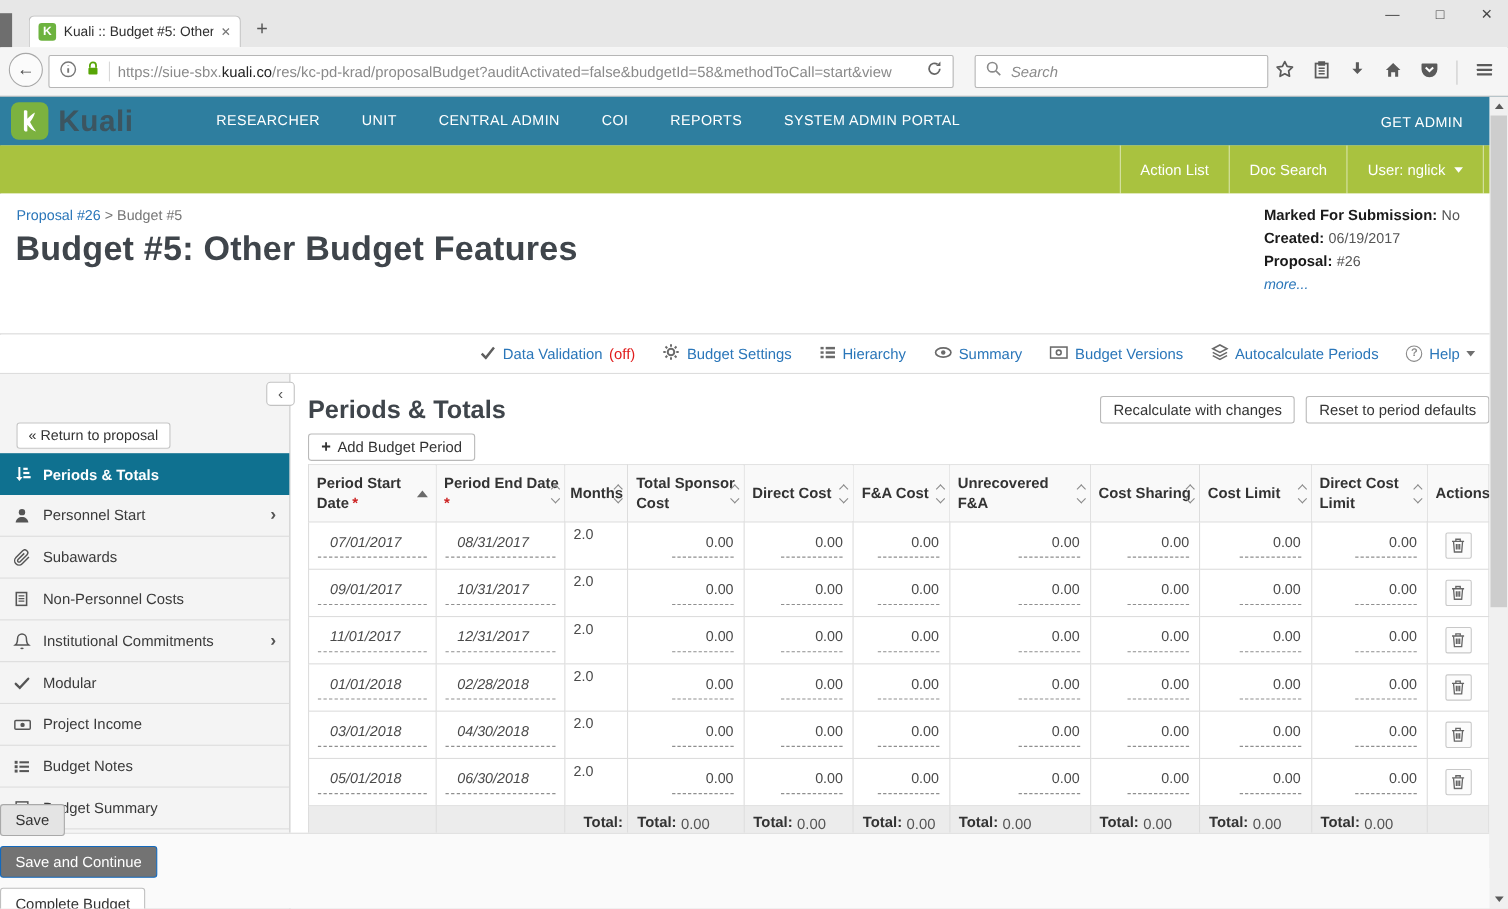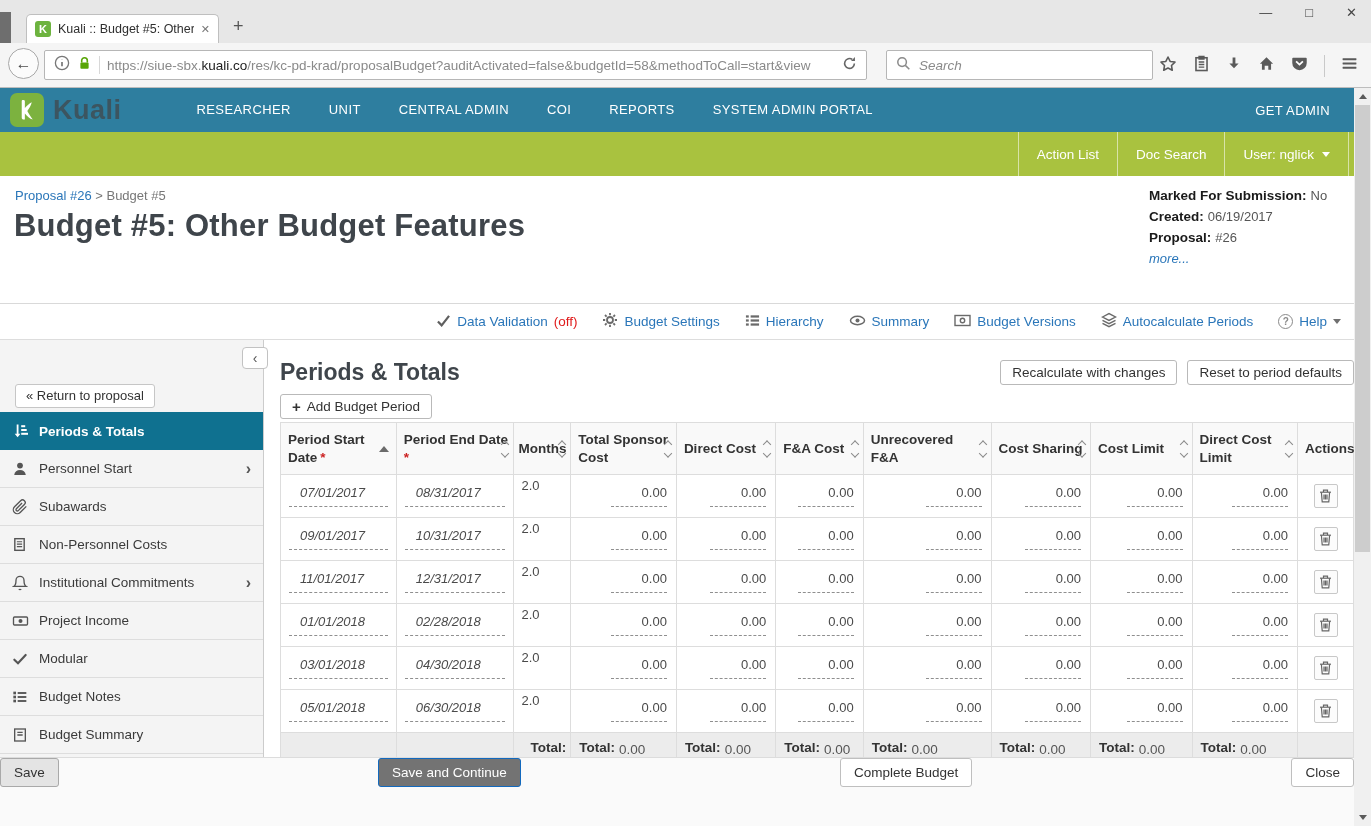--- a/index.html
+++ b/index.html
@@ -128,22 +128,22 @@
 
   tr.totals td { background:#ececec; height:56px; vertical-align:top; padding-top:7px; color:#555; }
   .t-label { font-weight:bold; color:#333; }
   .t-val { position:relative; top:2px; margin-left:4px; }
   .t-months { text-align:right; padding-right:4px; }
   .t-months .t-val { display:block; text-align:left; padding-left:6px; margin-top:5px; }
   .t-cell { padding-left:8px; white-space:nowrap; }
 
   
   .footer { position:absolute; left:0; bottom:0; width:1354px; height:69px; background:#fafafa;
-            border-top:1px solid #dcdcdc; display:flex; justify-content:space-between; align-items:flex-start;
-            padding-top:0; gap:9px; z-index:5; }
+            border-top:1px solid #dcdcdc; display:flex; justify-content:center; align-items:flex-start;
+            padding-top:20px; gap:9px; z-index:5;flex-direction:column; }
   .footer button { font-size:13.5px; padding:6px 13px; border-radius:3px; font-family:inherit; }
   .btn-save { background:#e4e4e4; border:1px solid #a9a9a9; color:#333; }
   .btn-primary { background:#737373; border:1px solid #1269be; color:#fff; }
   .btn-white { background:#fff; border:1px solid #bfbfbf; color:#333; }
 
   
   .scrollbar { position:absolute; right:0; top:88px; width:17px; height:738px; background:#f0f0f0; z-index:6; }
   .sb-btn { position:absolute; left:0; width:17px; height:17px; display:flex; align-items:center; justify-content:center; }
   .sb-btn.up { top:0; } .sb-btn.down { bottom:0; }
   .sb-tri-up { width:0; height:0; border-left:4px solid transparent; border-right:4px solid transparent; border-bottom:5px solid #5a5a5a; }
@@ -398,34 +398,34 @@
                 <path d="M18 8a6 6 0 0 0-12 0c0 7-3 9-3 9h18s-3-2-3-9z"></path>
                 <path d="M13.7 21a2 2 0 0 1-3.4 0"></path>
               </g>
             </svg>
           </span>
         <span>Institutional Commitments</span>
         <span class="mi-chevron">›</span>
       </div>
       <div class="menu-item">
         <span class="mi-icon">
+            <svg width="16" height="16" viewBox="0 0 24 24">
+              <path d="M3.5 13l5.5 5.5L20.5 6" fill="none" stroke="currentColor" stroke-width="3.2" stroke-linecap="round"></path>
+            </svg>
+          </span>
+        <span>Modular</span>
+      </div>
+      <div class="menu-item">
+        <span class="mi-icon">
             <svg width="17" height="16" viewBox="0 0 24 24">
               <rect x="1.5" y="6" width="21" height="12" rx="1.5" fill="none" stroke="currentColor" stroke-width="2"></rect>
               <circle cx="12" cy="12" r="3" fill="currentColor"></circle>
             </svg>
           </span>
         <span>Project Income</span>
-      </div>
-      <div class="menu-item">
-        <span class="mi-icon">
-            <svg width="16" height="16" viewBox="0 0 24 24">
-              <path d="M3.5 13l5.5 5.5L20.5 6" fill="none" stroke="currentColor" stroke-width="3.2" stroke-linecap="round"></path>
-            </svg>
-          </span>
-        <span>Modular</span>
       </div>
       <div class="menu-item">
         <span class="mi-icon">
             <svg width="16" height="16" viewBox="0 0 24 24">
               <g fill="currentColor">
                 <rect x="2" y="4" width="4" height="4"></rect>
                 <rect x="2" y="10" width="4" height="4"></rect>
                 <rect x="2" y="16" width="4" height="4"></rect>
                 <rect x="8.5" y="4.6" width="13" height="2.8"></rect>
                 <rect x="8.5" y="10.6" width="13" height="2.8"></rect>

